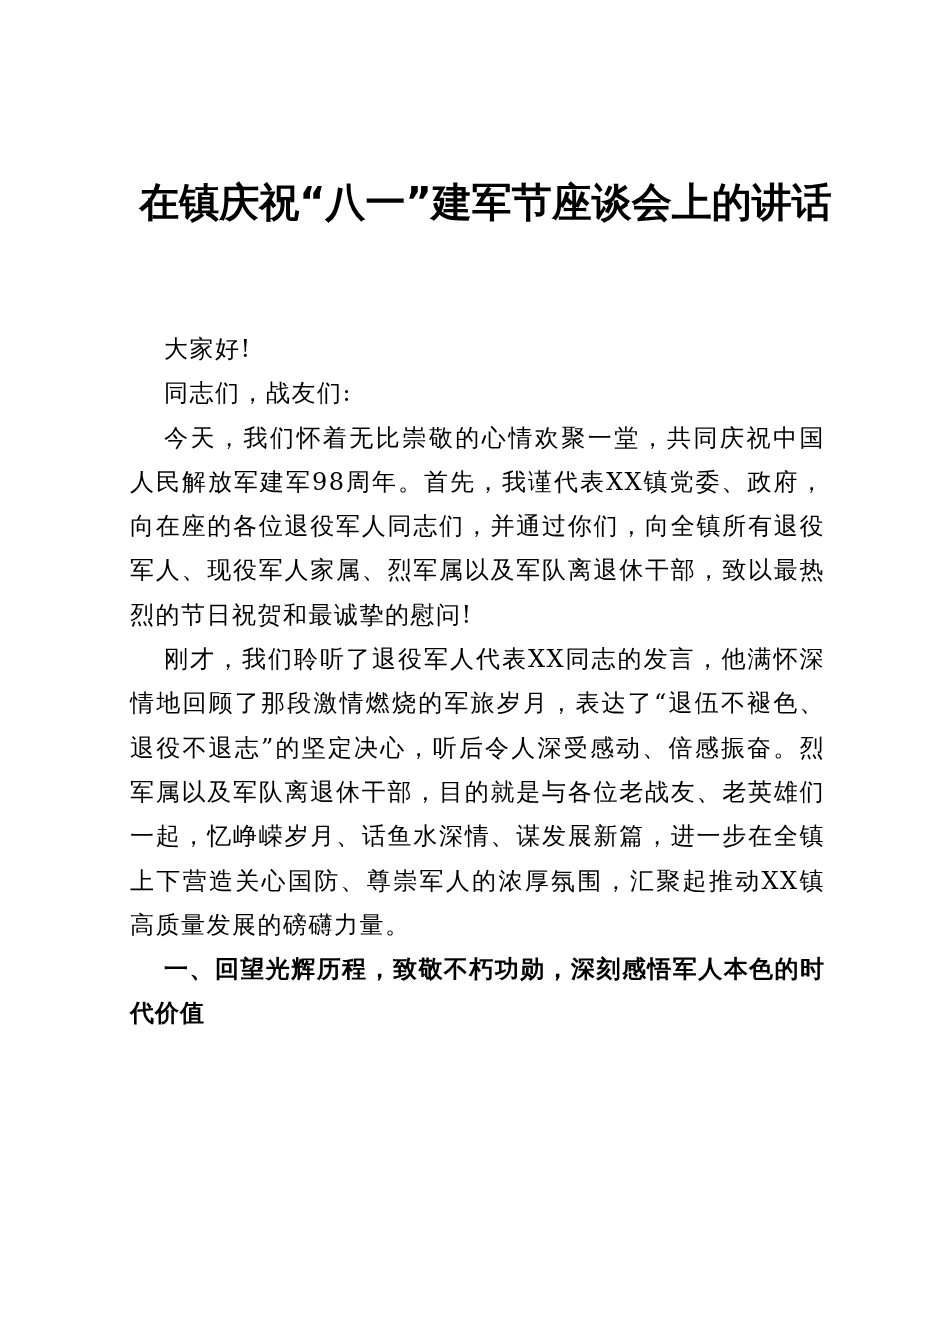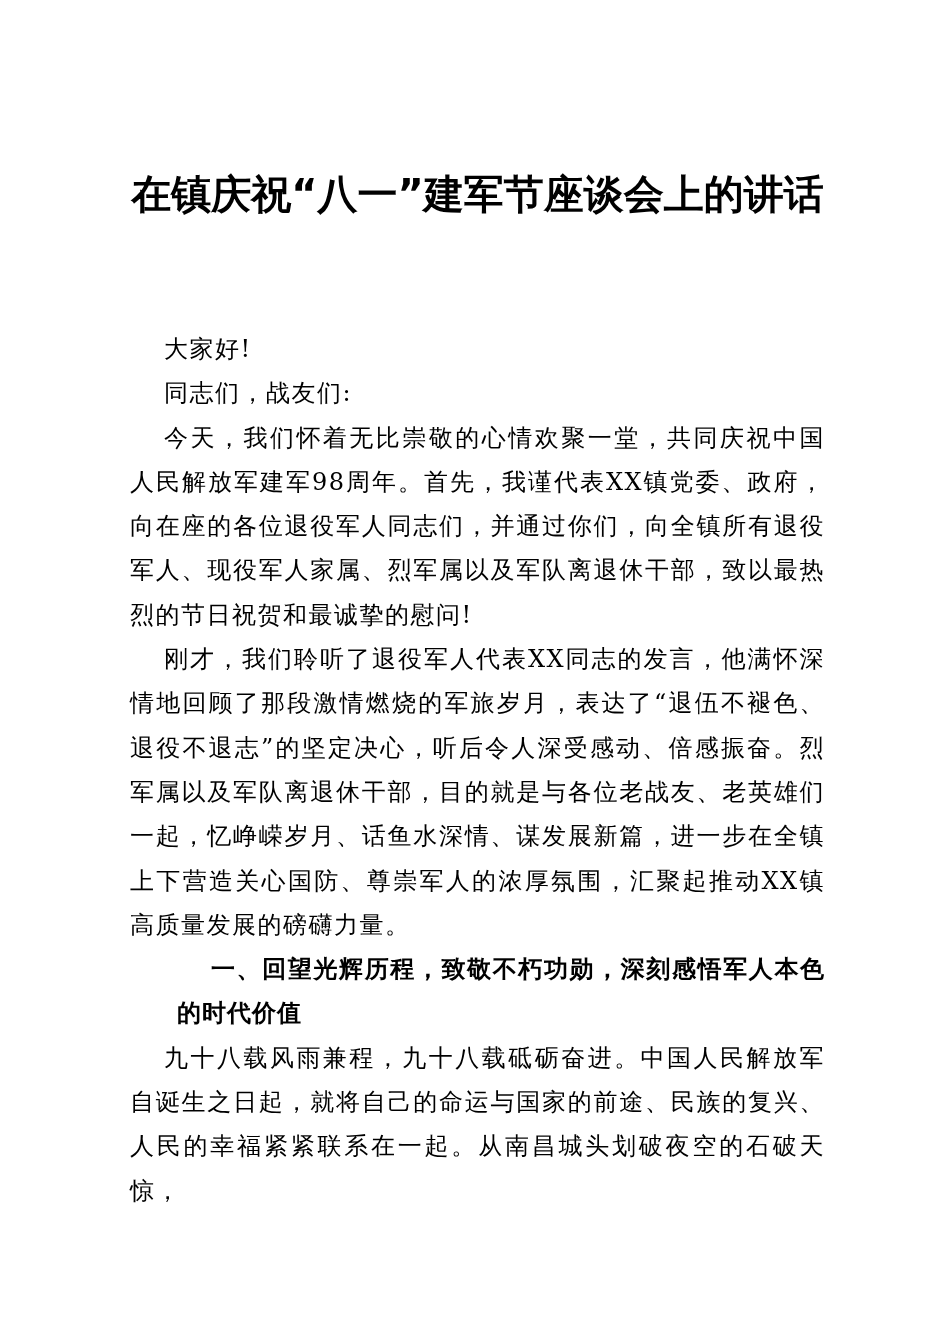--- a/index.html
+++ b/index.html
@@ -18,21 +18,21 @@
       position: absolute;
       left: 130px;
       top: 0;
       width: 695px;
     }
     .title {
       position: absolute;
       left: 0;
       top: 168px;
       width: 695px;
-      margin: 0;
+      margin: 8px;
       font-family: "DejaVu Sans", "Liberation Sans", sans-serif;
       font-weight: bold;
       font-size: 40px;
       line-height: 52px;
       text-align: center;
       letter-spacing: 0px;
     }
     .body-text {
       position: absolute;
       left: 0;
@@ -45,30 +45,28 @@
       letter-spacing: 1.5px;
     }
     .body-text p {
       margin: 0;
       text-indent: 34px;
     }
     .body-text p.heading {
       font-family: "DejaVu Sans", "Liberation Sans", sans-serif;
       font-weight: bold;
       letter-spacing: 1px;
-      margin-left: 47px;
     }
   </style>
 </head>
 <body>
 
 <div class="page">
   <h1 class="title">在镇庆祝“八一”建军节座谈会上的讲话</h1>
 
   <div class="body-text">
     <p>大家好!</p>
     <p>同志们，战友们:</p>
     <p>今天，我们怀着无比崇敬的心情欢聚一堂，共同庆祝中国人民解放军建军98周年。首先，我谨代表XX镇党委、政府，向在座的各位退役军人同志们，并通过你们，向全镇所有退役军人、现役军人家属、烈军属以及军队离退休干部，致以最热烈的节日祝贺和最诚挚的慰问!</p>
     <p>刚才，我们聆听了退役军人代表XX同志的发言，他满怀深情地回顾了那段激情燃烧的军旅岁月，表达了“退伍不褪色、退役不退志”的坚定决心，听后令人深受感动、倍感振奋。烈军属以及军队离退休干部，目的就是与各位老战友、老英雄们一起，忆峥嵘岁月、话鱼水深情、谋发展新篇，进一步在全镇上下营造关心国防、尊崇军人的浓厚氛围，汇聚起推动XX镇高质量发展的磅礴力量。</p>
     <p class="heading">一、回望光辉历程，致敬不朽功勋，深刻感悟军人本色的时代价值</p>
-    <p>九十八载风雨兼程，九十八载砥砺奋进。中国人民解放军自诞生之日起，就将自己的命运与国家的前途、民族的复兴、人民的幸福紧紧联系在一起。从南昌城头划破夜空的石破天惊，</p>
   </div>
 </div>
 
 </body></html>

